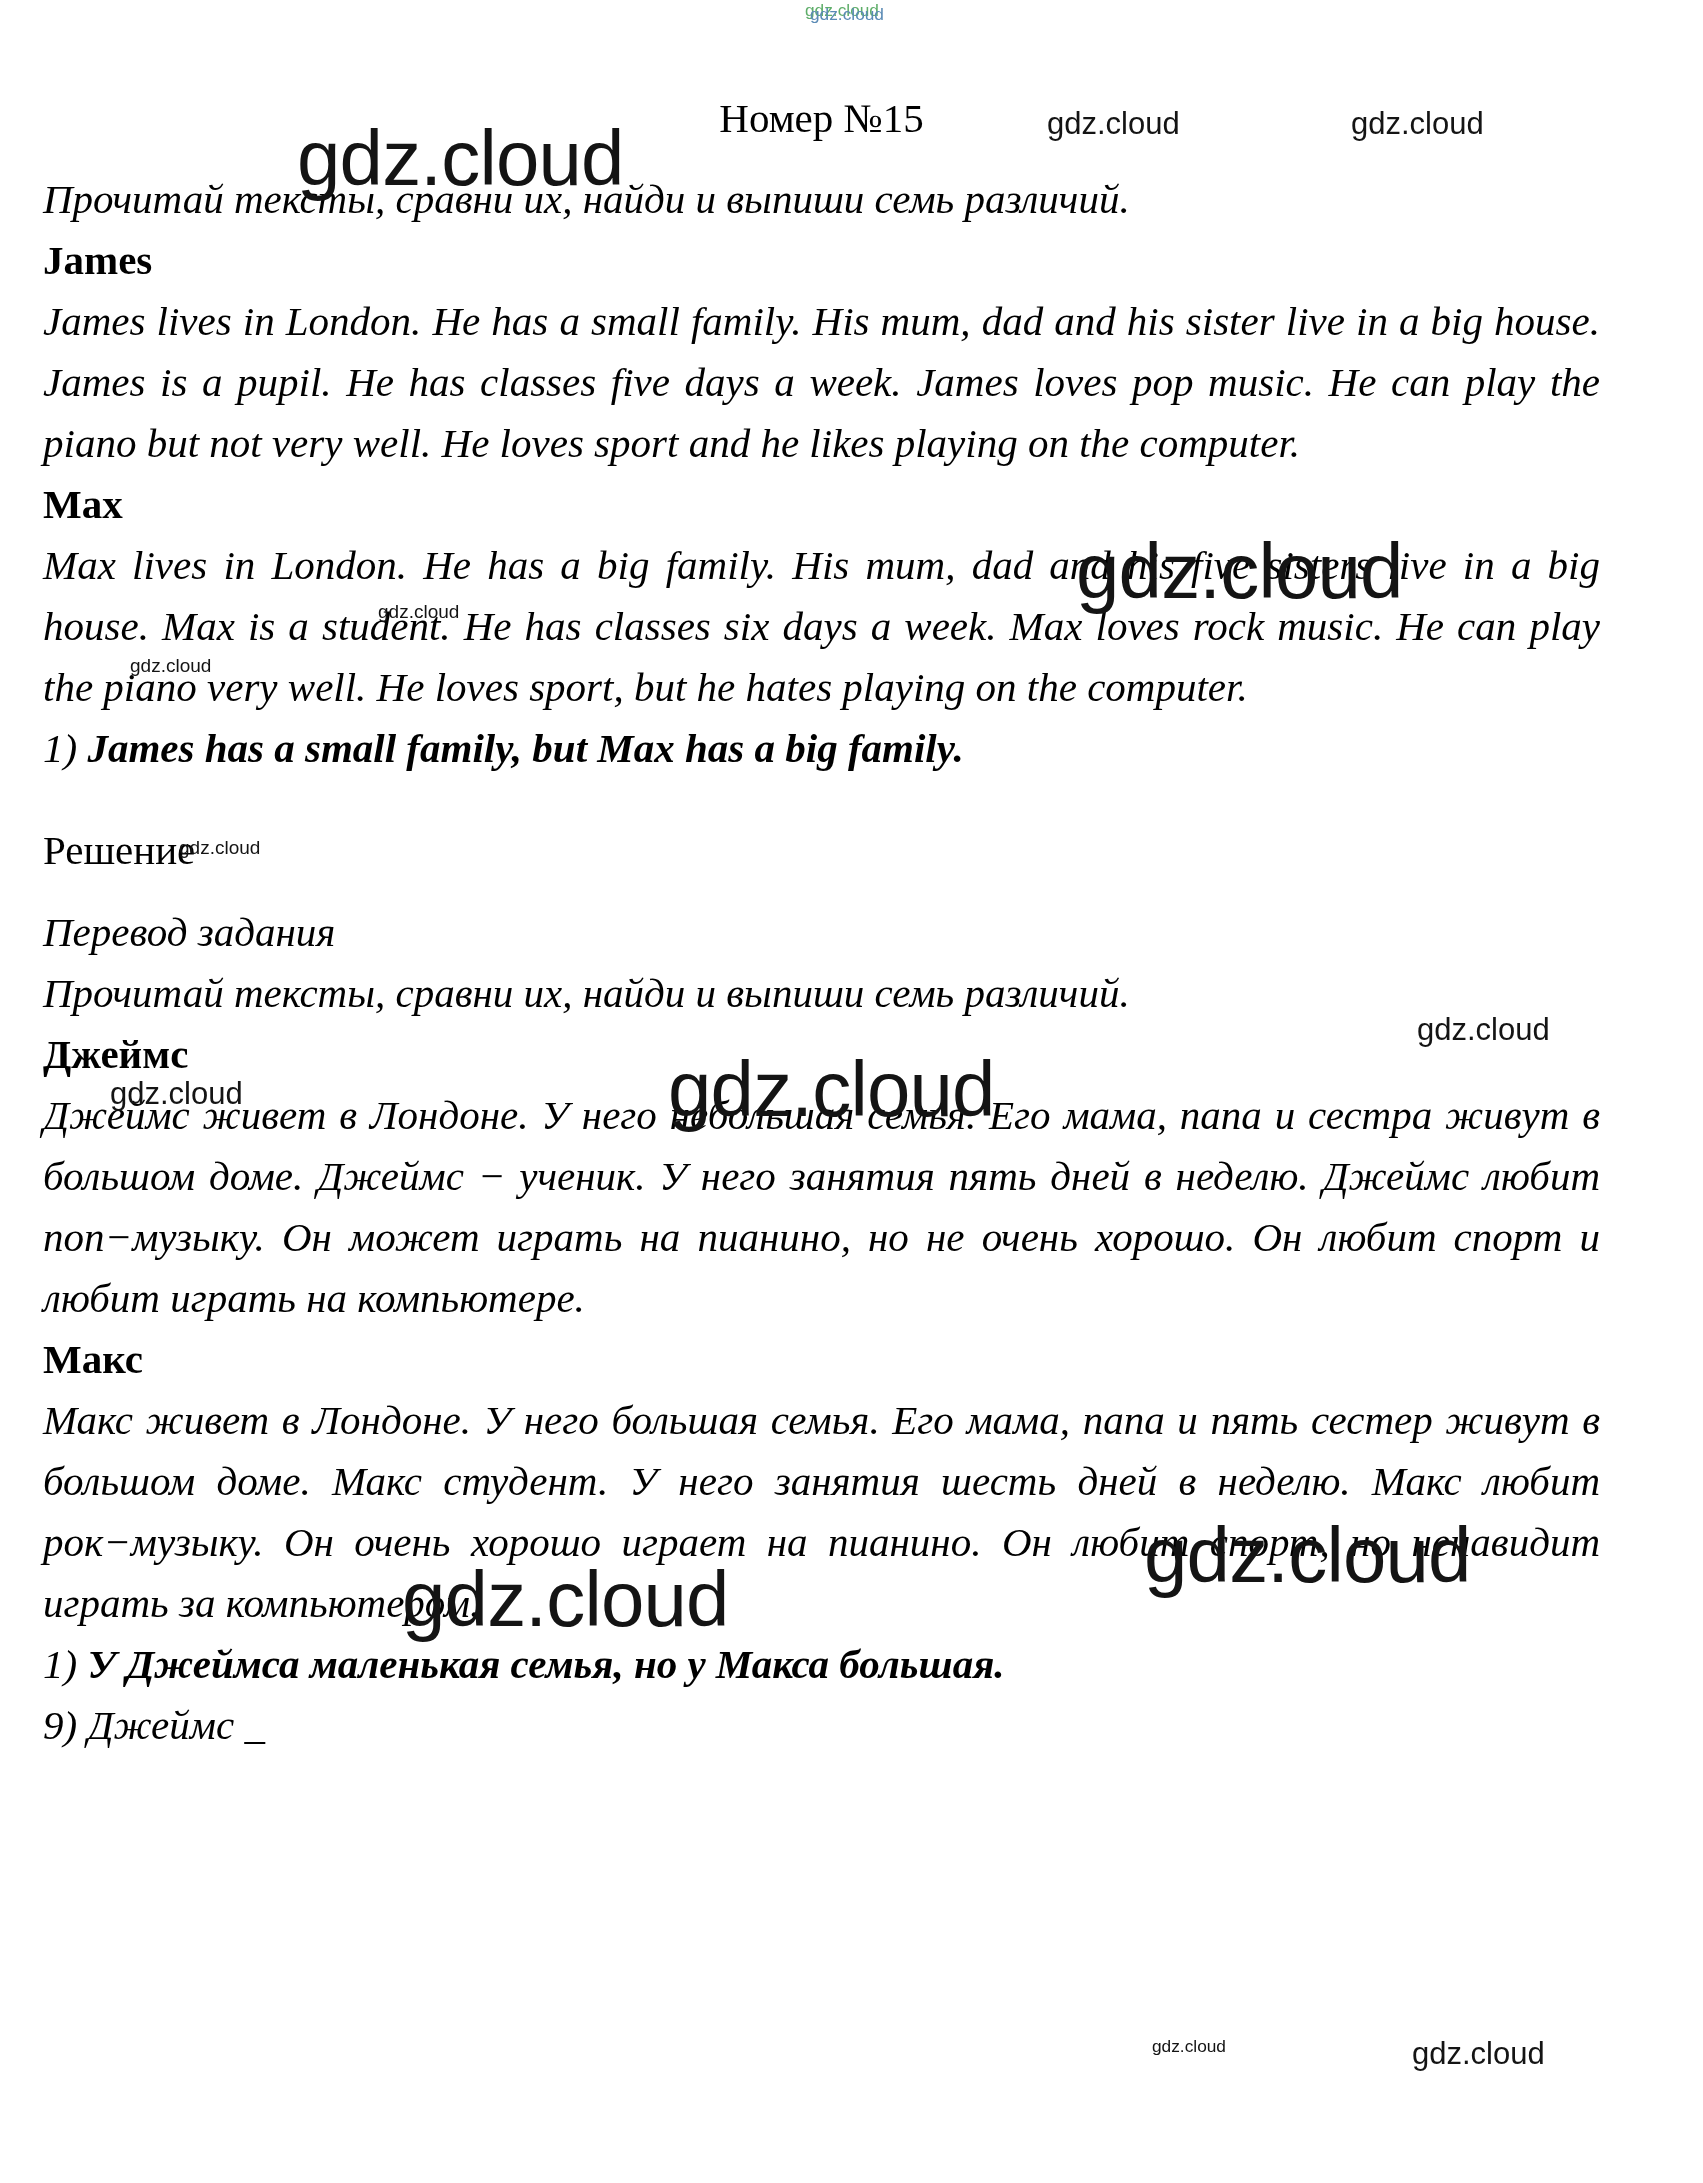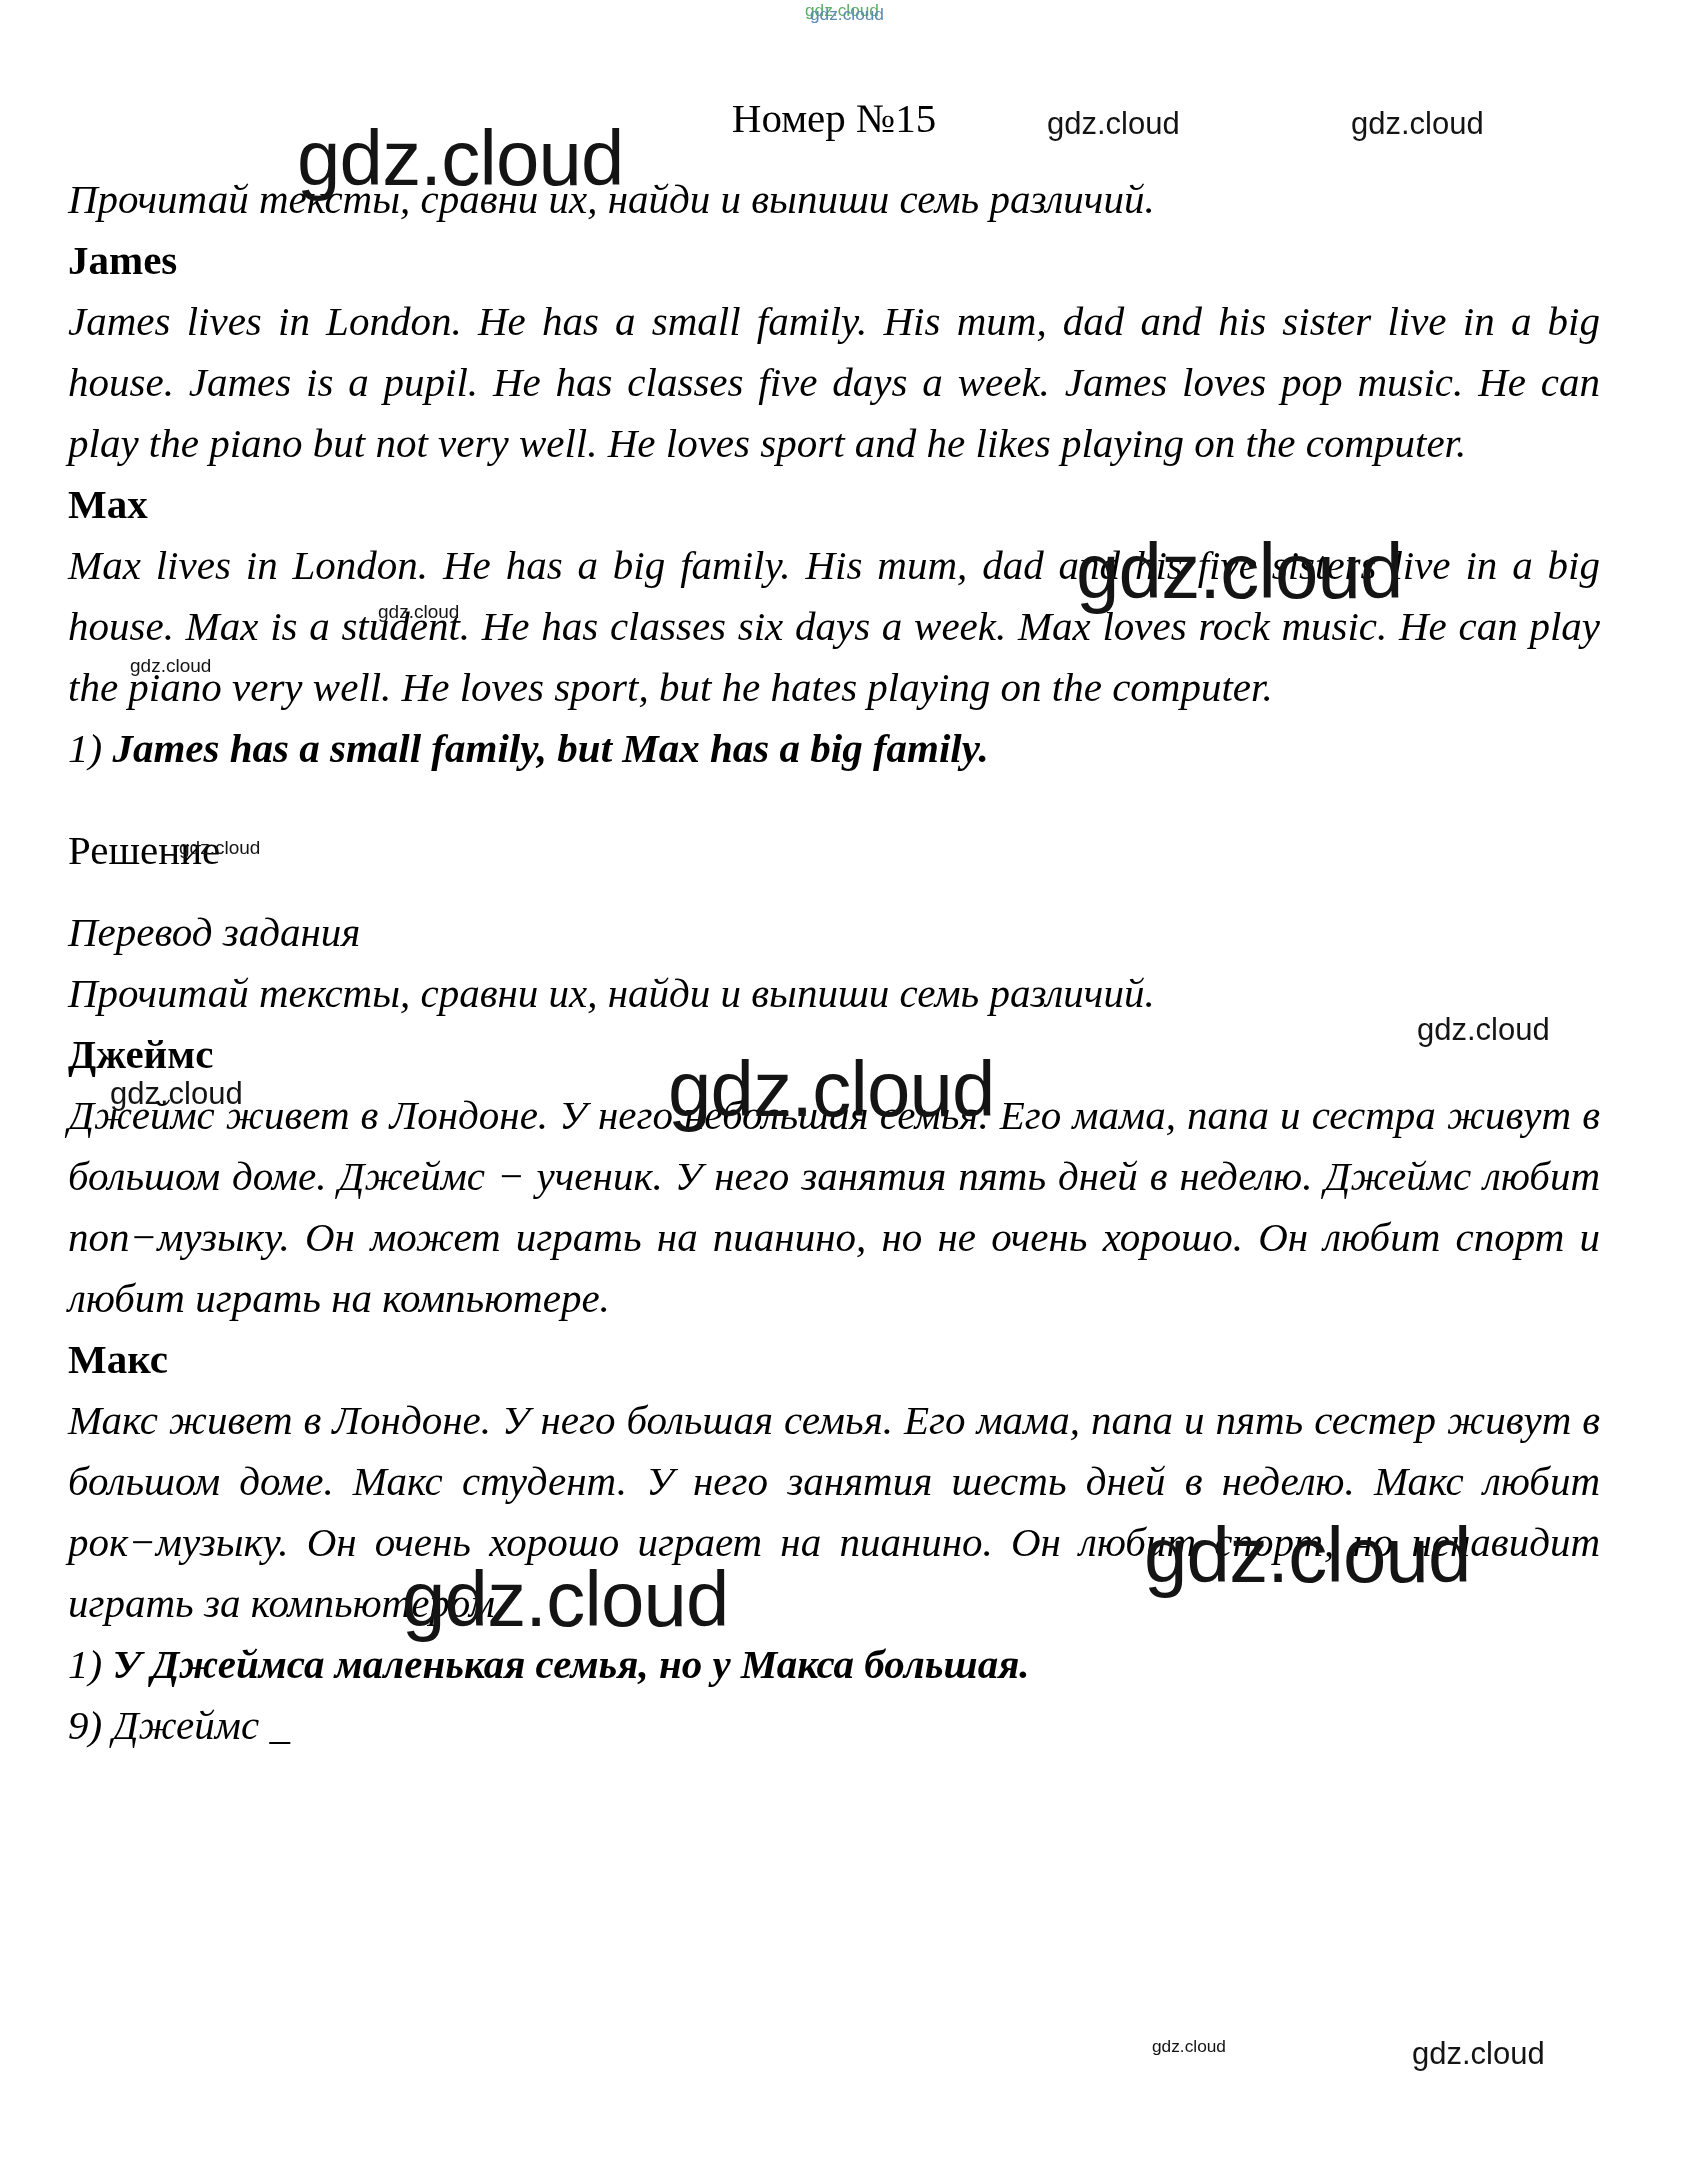--- a/index.html
+++ b/index.html
@@ -9,21 +9,21 @@
     width: 1704px;
     height: 2183px;
     background: #ffffff;
     overflow: hidden;
     font-family: "Liberation Serif", serif;
     color: #000000;
   }
   .content {
     position: relative;
     z-index: 1;
-    padding: 88px 104px 0 68px;
+    padding: 88px 104px 0 43px;
     font-size: 41px;
     line-height: 61px;
   }
   p.body { text-align: justify; font-style: italic; }
   .bold { font-weight: bold; }
   .bolditalic { font-weight: normal; font-style: italic; }
   .task-title { text-align: center; margin-bottom: 20.4px; }
   .solution-title { text-align: left; margin-top: 41px; margin-bottom: 21px; }
   .wm {
     position: absolute;

